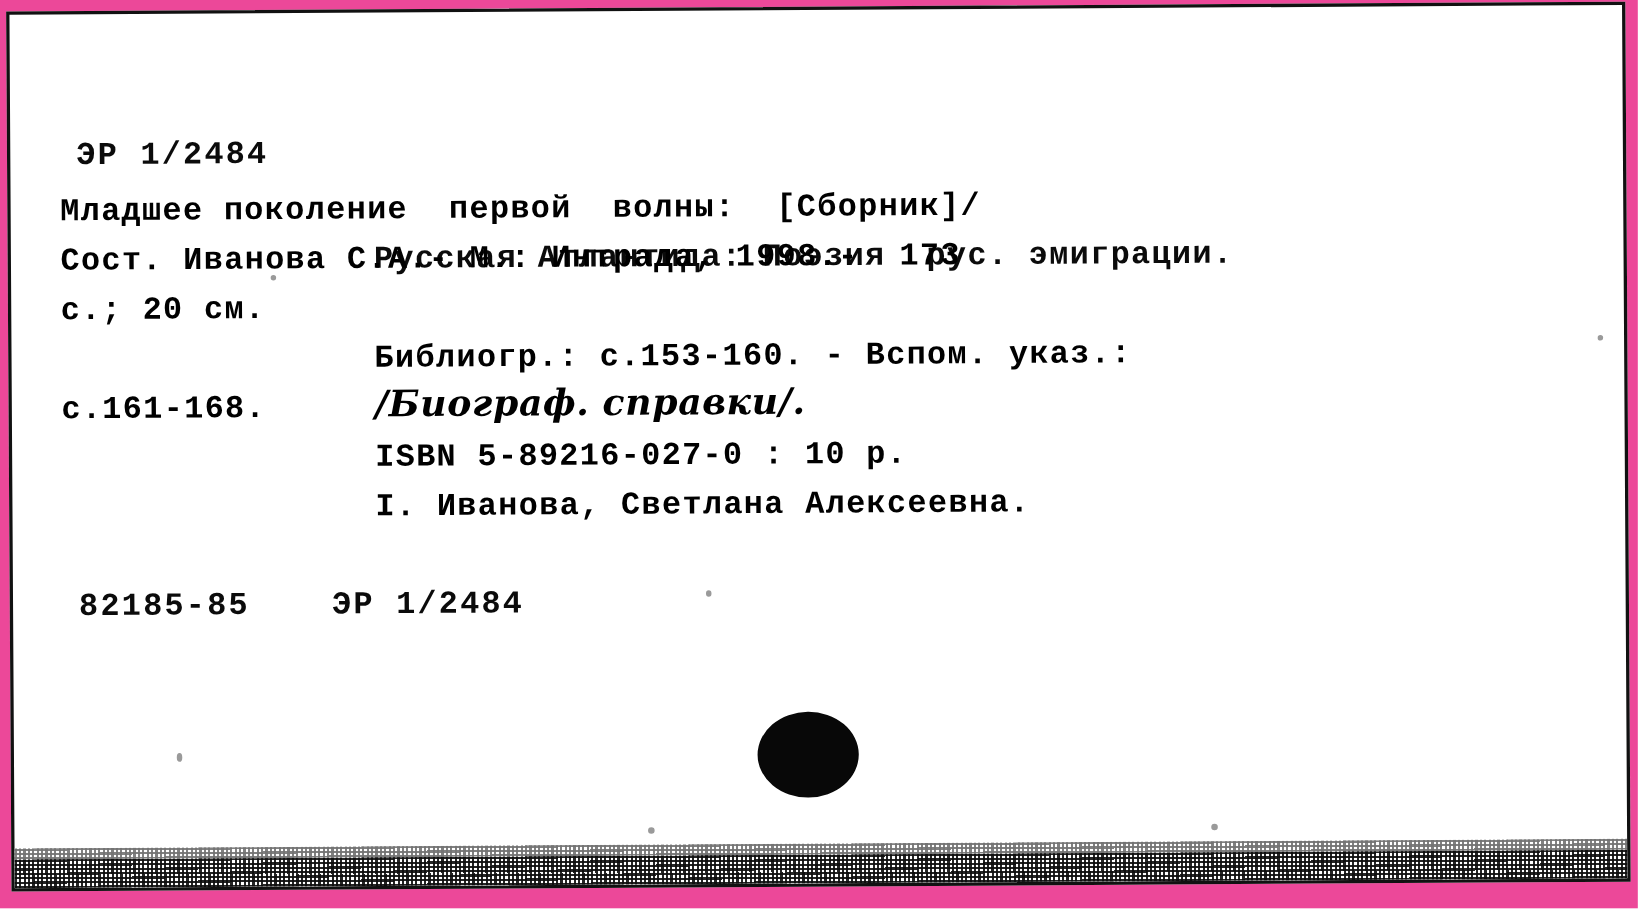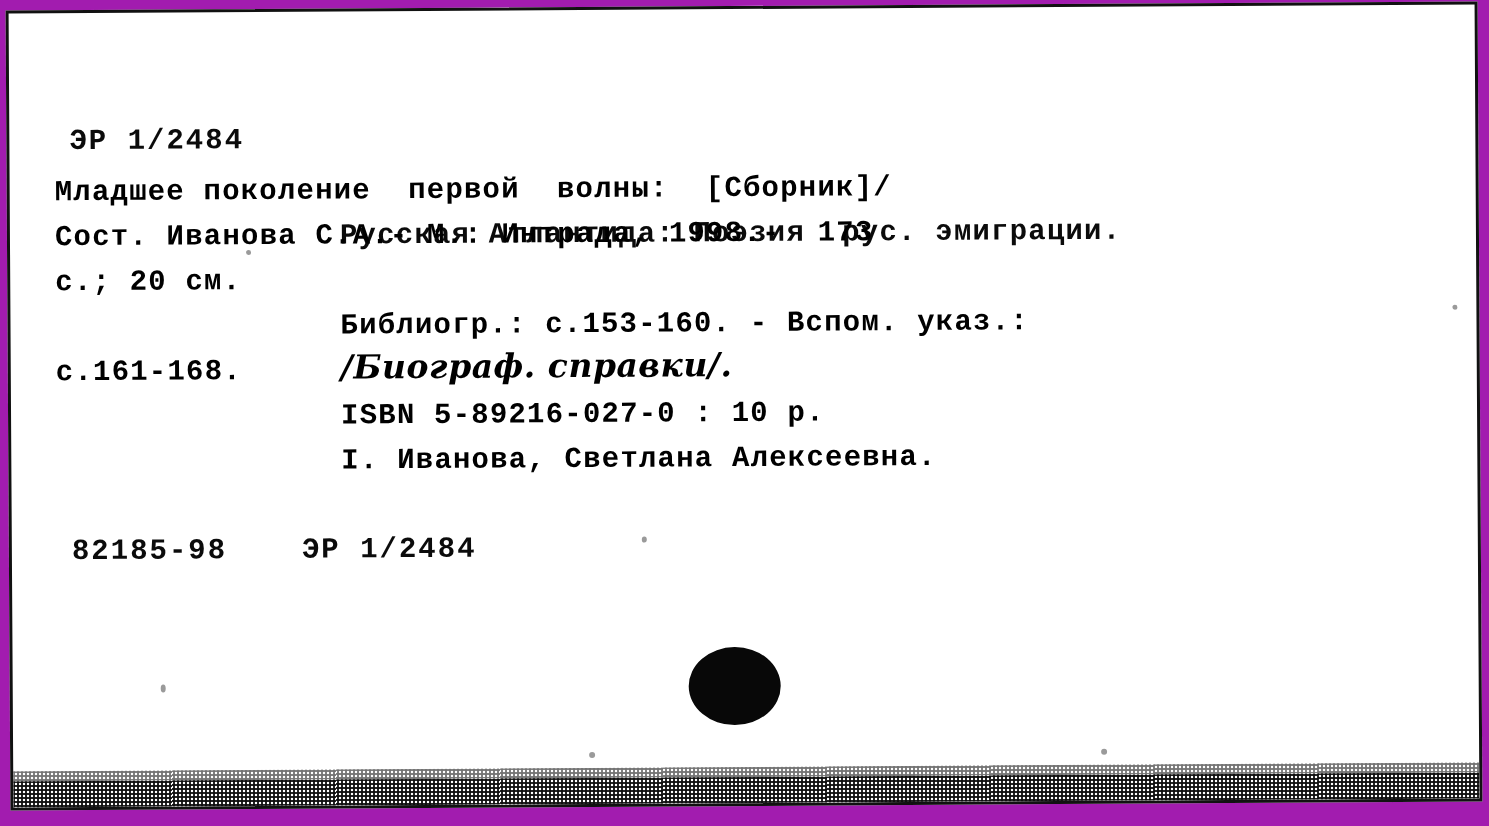--- a/index.html
+++ b/index.html
@@ -7,21 +7,21 @@
     padding: 0;
     background: #ffffff;
   }
   body {
     font-family: "Liberation Mono", monospace;
   }
   .scan {
     position: relative;
     width: 1489px;
     height: 826px;
-    background: #a21caf;
+    background: #ec4899;
     overflow: hidden;
   }
   
   .card {
     position: absolute;
     left: 8px;
     top: 6px;
     width: 1472px;
     height: 800px;
     background: #ffffff;
@@ -147,21 +147,21 @@
       <div class="wrap-col" style="top:202px;">Сост. Иванова С.А.- М.: Интрада, 1998.-  173</div>
       <div class="wrap-col" style="top:247px;">с.; 20 см.</div>
 
       <div class="hang" style="top:292px;">Библиогр.:  с.153-160.   -  Вспом.  указ.:</div>
       <div class="wrap-col" style="top:337px;">с.161-168.</div>
       <div class="wrap-col handwritten" style="top:333px; left:330px; font-size:33px;">/Биограф. справки/.</div>
 
       <div class="hang" style="top:382px;">ISBN 5-89216-027-0 : 10 р.</div>
       <div class="hang" style="top:427px;">I. Иванова, Светлана Алексеевна.</div>
 
-      <div class="typed footer-line">82185-98</div>
+      <div class="typed footer-line">82185-85</div>
       <div class="typed footer-line" style="left:290px;">ЭР 1/2484</div>
 
       <div class="punch-dot"></div>
 
       <div class="speck" style="left:148px; top:672px; width:5px; height:8px;"></div>
       <div class="speck" style="left:576px; top:742px; width:6px; height:6px;"></div>
       <div class="speck" style="left:630px; top:527px; width:5px; height:6px;"></div>
       <div class="speck" style="left:1088px; top:742px; width:6px; height:6px;"></div>
       <div class="speck" style="left:236px; top:238px; width:5px; height:5px;"></div>
       <div class="speck" style="left:1442px; top:300px; width:5px; height:5px;"></div>

